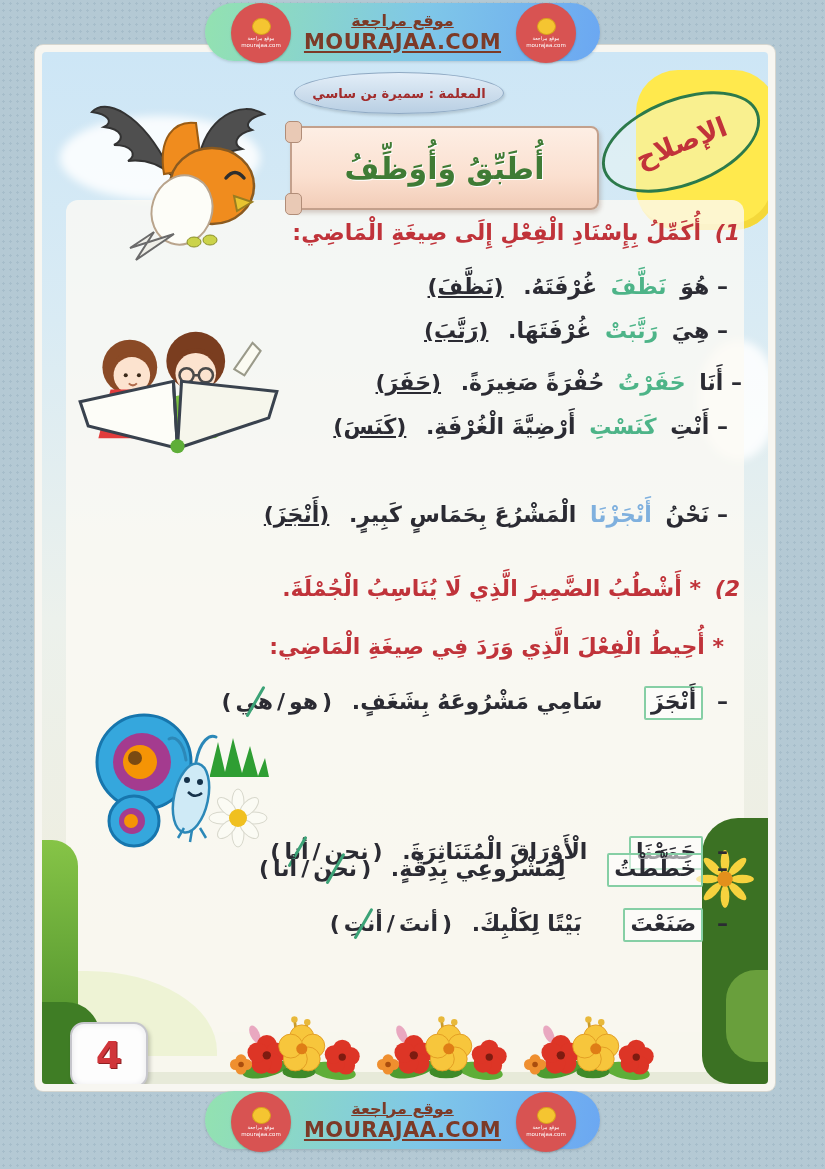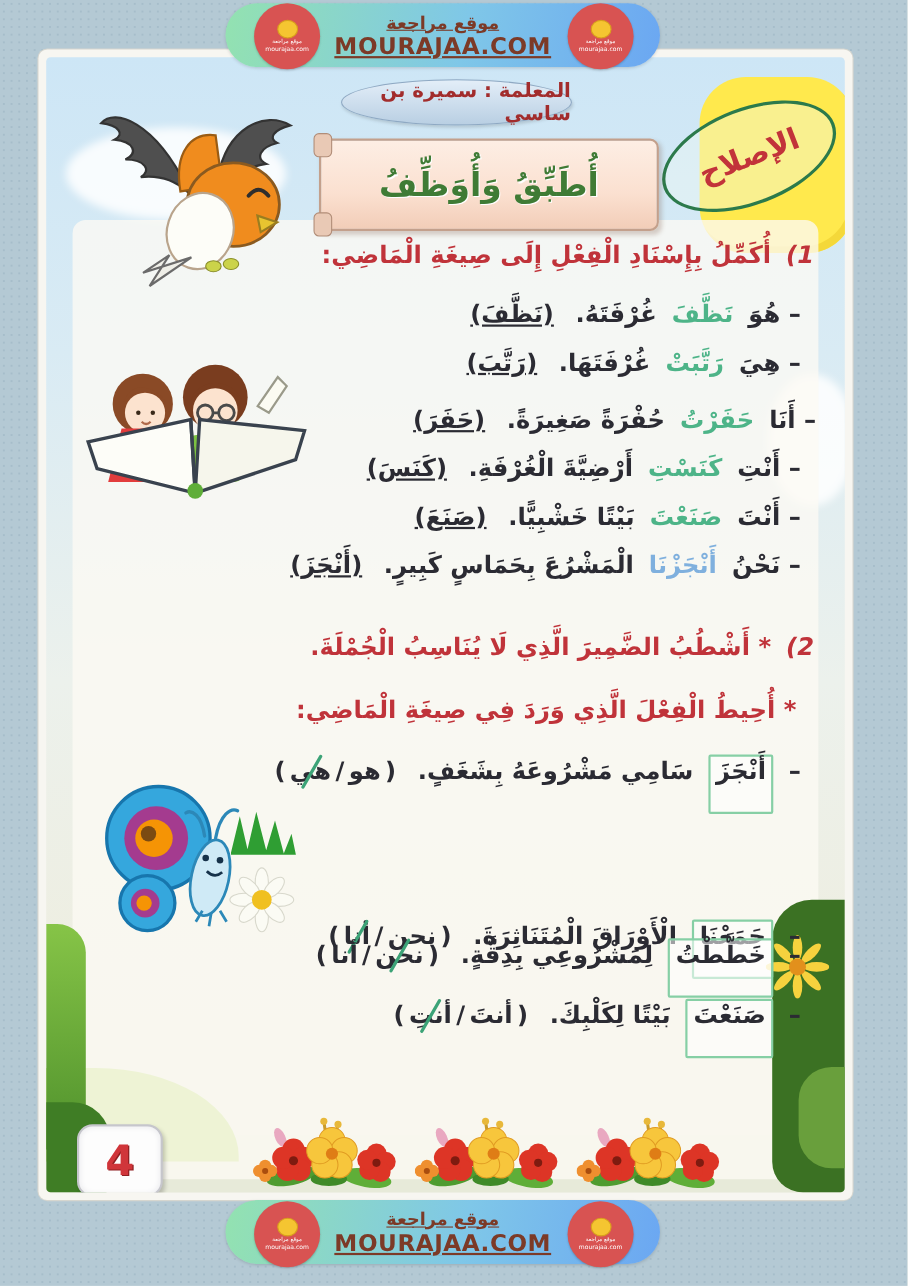--- a/index.html
+++ b/index.html
@@ -60,24 +60,24 @@
   .bush-right-light{position:absolute;right:0;top:918px;width:42px;height:92px;background:#699f3c;
               border-radius:30px 0 0 30px;z-index:3;}
   .daisy-bush{position:absolute;right:14px;top:798px;width:58px;height:58px;z-index:4;}
   
   .ill{position:absolute;z-index:3;}
   .ill-bird{left:36px;top:40px;width:200px;height:170px;}
   .ill-kids{left:30px;top:272px;width:215px;height:135px;}
   .ill-bfly{left:50px;top:648px;width:195px;height:160px;}
   
   .teacher-badge{
-    position:absolute;left:268px;top:20px;width:208px;height:40px;z-index:5;
+    position:absolute;left:252px;top:20px;width:208px;height:40px;z-index:5;
     background:linear-gradient(180deg,#e3eef8,#b9cfe3);border:1px solid #8fa9c3;
     border-radius:50%;display:flex;align-items:center;justify-content:center;
-    color:#a22c2c;font-size:18px;font-weight:bold;direction:rtl;
+    color:#a22c2c;font-size:13px;font-weight:bold;direction:rtl;
     box-shadow:1px 2px 3px rgba(0,0,0,.15);
   }
   .title-banner{
     position:absolute;left:248px;top:74px;width:305px;height:80px;z-index:5;
     background:linear-gradient(180deg,#fdeee4 0%,#fbe0d0 60%,#f2cdb8 100%);
     border:2px solid #c3a08c;border-radius:8px;
     display:flex;align-items:center;justify-content:center;
     box-shadow:2px 3px 4px rgba(120,80,60,.25);
   }
   .title-banner::before,.title-banner::after{
@@ -99,21 +99,21 @@
     font-size:22px;font-weight:bold;color:#2b2b33;text-align:right;
   }
   .line span + span{margin-right:6px;}
   .red{color:#c0333a;}
   .num{color:#c0333a;font-style:italic;}
   .ans{color:#4db488;}
   .ans-blue{color:#7fb0de;}
   .hint{margin-right:12px !important;text-decoration:underline;}
   .vbox{
     display:inline-block;border:2px solid #86cfa5;background:rgba(255,255,255,.55);
-    padding:1px 5px 24px;border-radius:2px;
+    padding:1px 5px 4px;border-radius:2px;margin-left:28px;
   }
   .opts{margin-right:12px !important;}
   .opts span + span{margin-right:4px;}
   .opt{position:relative;display:inline-block;}
   .crossed::after{
     content:'';position:absolute;left:48%;top:-5px;bottom:-5px;width:2.5px;
     background:#3ca377;transform:rotate(30deg);border-radius:2px;
   }
   .t-h1{top:168px;right:28px}
   .t-i1{top:222px;right:40px}.t-i2{top:266px;right:40px}.t-i3{top:318px;right:26px}
@@ -325,26 +325,20 @@
         <span class="ans">حَفَرْتُ</span>
         <span>حُفْرَةً صَغِيرَةً.</span>
         <span class="hint">(حَفَرَ)</span>
       </div>
       <div class="line t-i4" dir="rtl">
         <span>– أَنْتِ</span>
         <span class="ans">كَنَسْتِ</span>
         <span>أَرْضِيَّةَ الْغُرْفَةِ.</span>
         <span class="hint">(كَنَسَ)</span>
       </div>
-      <div class="line t-i5" dir="rtl">
-        <span>– أَنْتَ</span>
-        <span class="ans">صَنَعْتَ</span>
-        <span>بَيْتًا خَشْبِيًّا.</span>
-        <span class="hint">(صَنَعَ)</span>
-      </div>
       <div class="line t-i6" dir="rtl">
         <span>– نَحْنُ</span>
         <span class="ans ans-blue">أَنْجَزْنَا</span>
         <span>الْمَشْرُعَ بِحَمَاسٍ كَبِيرٍ.</span>
         <span class="hint">(أَنْجَزَ)</span>
       </div>
 
       <div class="line red t-h2a" dir="rtl">
         <span class="num">2)</span>
         <span>* أَشْطُبُ الضَّمِيرَ الَّذِي لَا يُنَاسِبُ الْجُمْلَةَ.</span>

